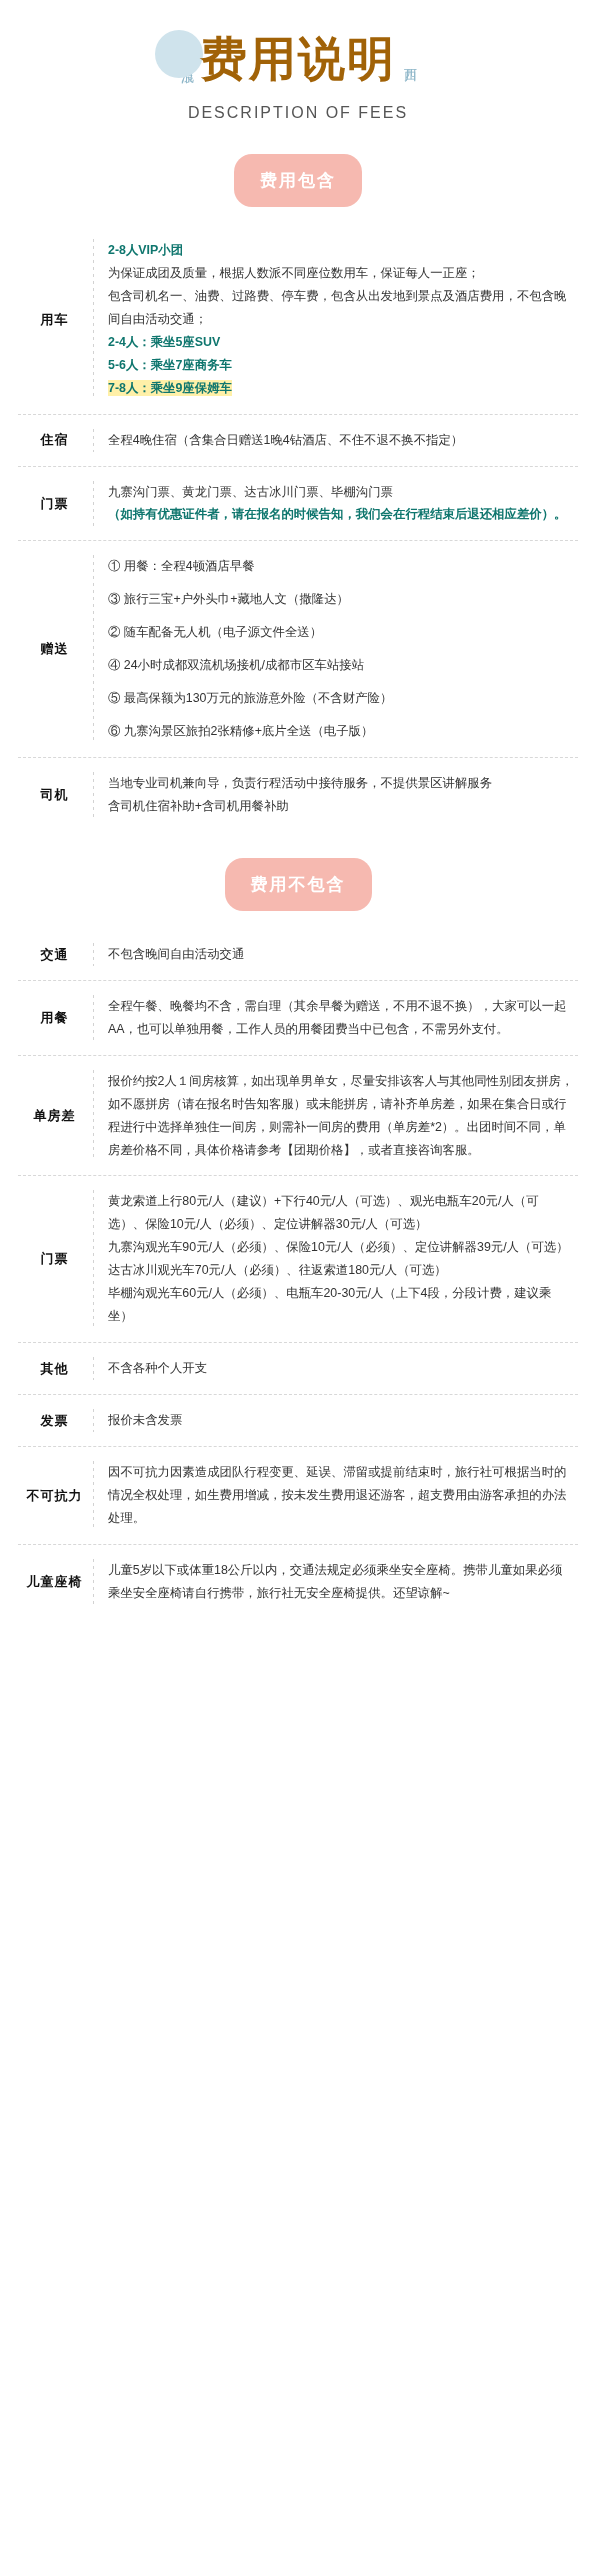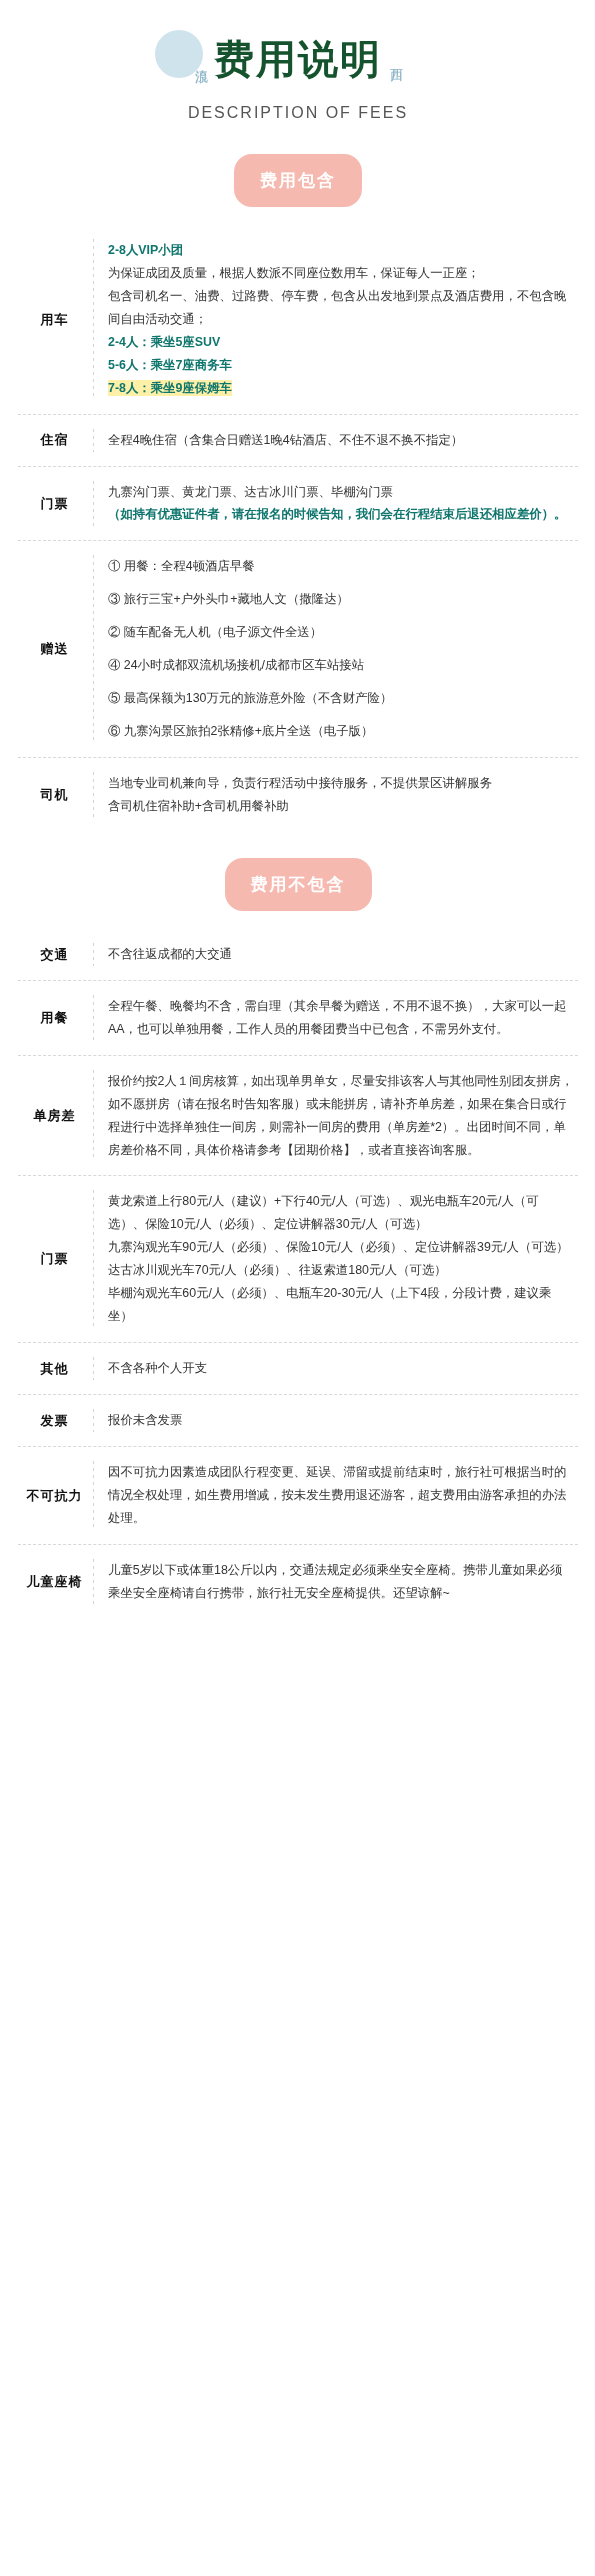--- a/index.html
+++ b/index.html
@@ -39,24 +39,24 @@
     width: 48px; height: 48px;
     border-radius: 50%;
     background: #cfe3ec;
     left: 155px;
     top: 2px;
     z-index: 0;
   }
   .main-title {
     position: relative;
     z-index: 2;
-    font-size: 40px;
+    font-size: 47px;
     font-weight: bold;
     letter-spacing: 2px;
-    color: #14532d;
+    color: #a16207;
     font-family: "Liberation Sans", sans-serif;
   }
   .sub-title {
     margin-top: 14px;
     font-size: 16px;
     letter-spacing: 2px;
     color: #555;
   }
 
   
@@ -188,21 +188,21 @@
     </div>
 
   <div class="pill-wrap">
     <span class="pill">费用不包含</span>
   </div>
   <div class="rows" id="exclude-rows">
       <div class="row">
         <div class="row-label">交通</div>
         <div class="row-sep"></div>
         <div class="row-body">
-          <p>不含往返成都的大交通</p>
+          <p>不包含晚间自由活动交通</p>
         </div>
       </div>
       <div class="row">
         <div class="row-label">用餐</div>
         <div class="row-sep"></div>
         <div class="row-body">
           <p>全程午餐、晚餐均不含，需自理（其余早餐为赠送，不用不退不换），大家可以一起AA，也可以单独用餐，工作人员的用餐团费当中已包含，不需另外支付。</p>
         </div>
       </div>
       <div class="row">

